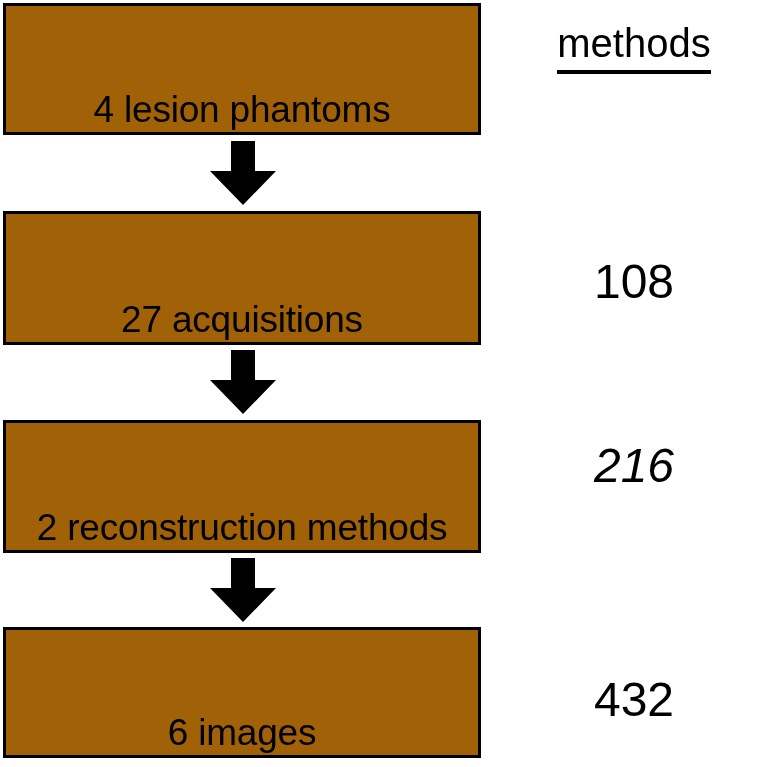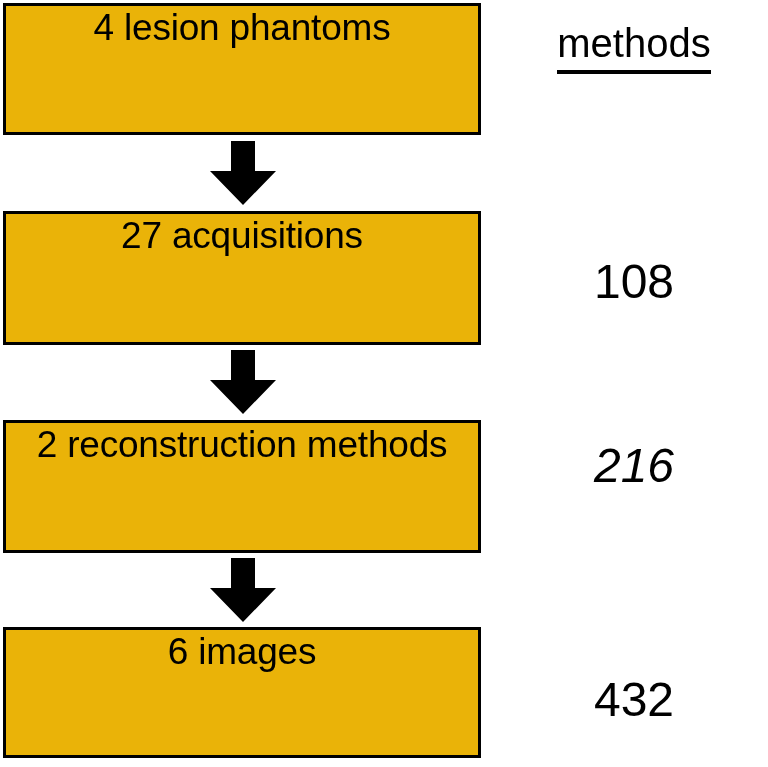--- a/index.html
+++ b/index.html
@@ -20,23 +20,23 @@
     height: 767px;
   }
 
   
   .flow-box {
     position: absolute;
     left: 3px;
     width: 478px;
     box-sizing: border-box;
     border: 3px solid #000000;
-    background: #eab308;
+    background: #a16207;
     display: flex;
-    align-items: flex-start;
+    align-items: flex-end;
     justify-content: center;
     text-align: center;
   }
   .flow-box-label {
     font-size: 37px;
     line-height: 1.18;
     letter-spacing: -0.2px;
     padding: 0 12px;
   }
 

